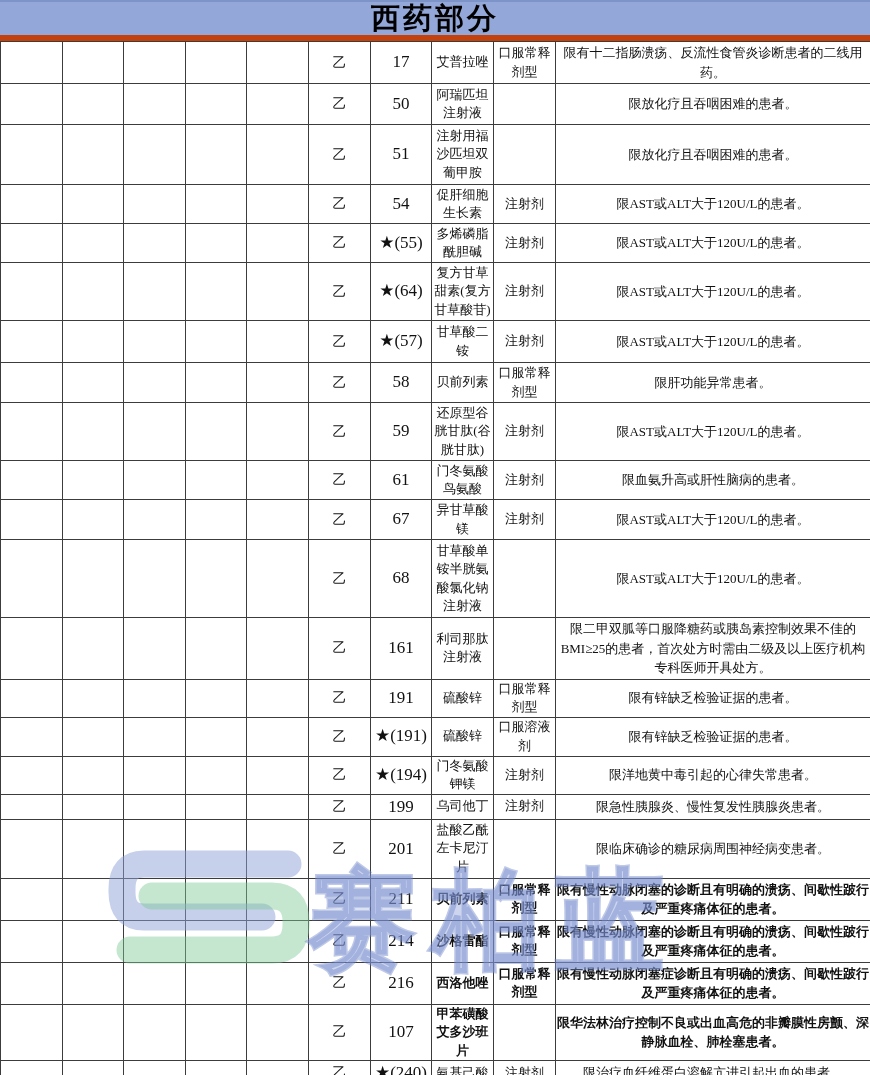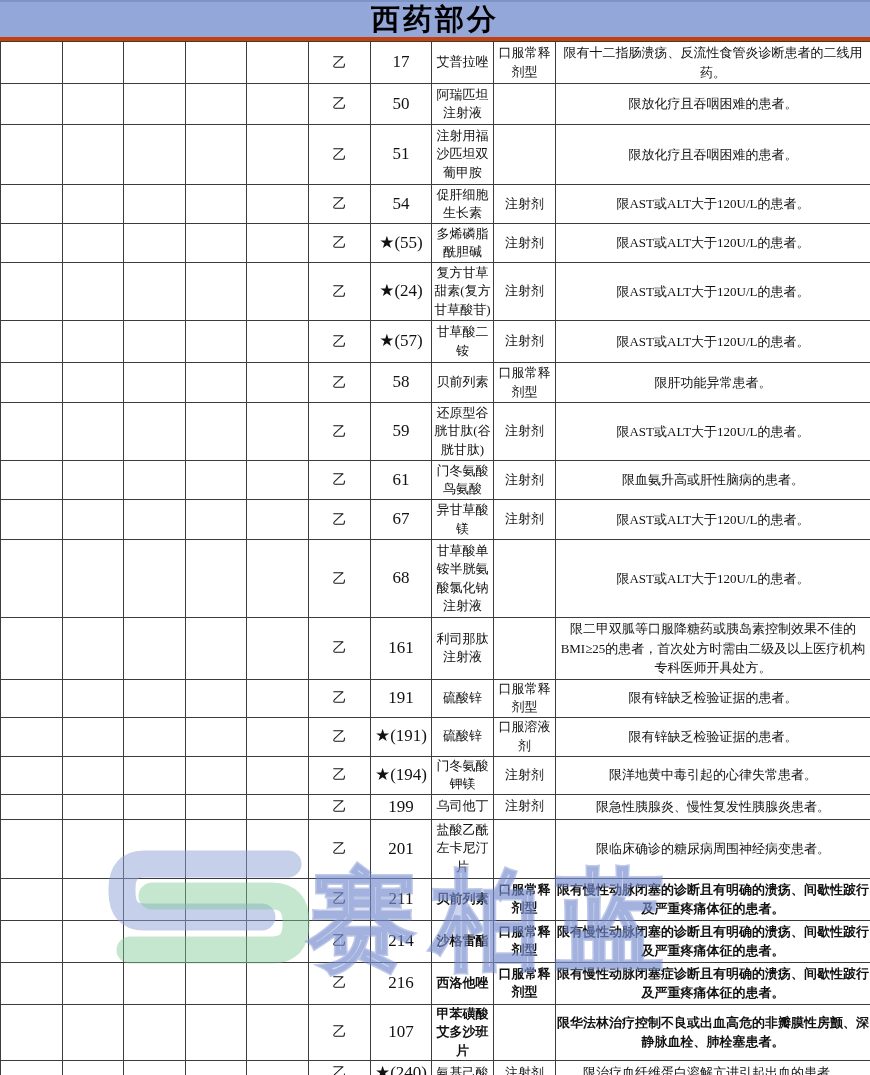--- a/index.html
+++ b/index.html
@@ -11,21 +11,21 @@
     background:#ffffff;
     font-family:"Liberation Serif","DejaVu Serif",serif;
     color:#111111;
   }
   
   .title-band {
     position:relative;
     width:870px; height:41px;
     background:#93a8d8;
     border-top:2px solid #7d94c9;
-    border-bottom:4px solid #c2410c;
+    border-bottom:6px solid #c2410c;
     display:flex; align-items:center; justify-content:center;
   }
   .title-band span {
     font-size:29px; font-weight:700; letter-spacing:3px; color:#000000;
   }
   
   table.drug-table {
     width:870px;
     border-collapse:collapse;
     table-layout:fixed;
@@ -153,21 +153,21 @@
           <td class="c-form">注射剂</td>
           <td class="c-note">限AST或ALT大于120U/L的患者。</td>
         </tr>
         <tr style="height: 58px;">
           <td class="c-empty"></td>
           <td class="c-empty"></td>
           <td class="c-empty"></td>
           <td class="c-empty"></td>
           <td class="c-empty"></td>
           <td class="c-cat">乙</td>
-          <td class="c-num">★(24)</td>
+          <td class="c-num">★(64)</td>
           <td class="c-name">复方甘草甜素(复方甘草酸苷)</td>
           <td class="c-form">注射剂</td>
           <td class="c-note">限AST或ALT大于120U/L的患者。</td>
         </tr>
         <tr style="height: 42px;">
           <td class="c-empty"></td>
           <td class="c-empty"></td>
           <td class="c-empty"></td>
           <td class="c-empty"></td>
           <td class="c-empty"></td>

